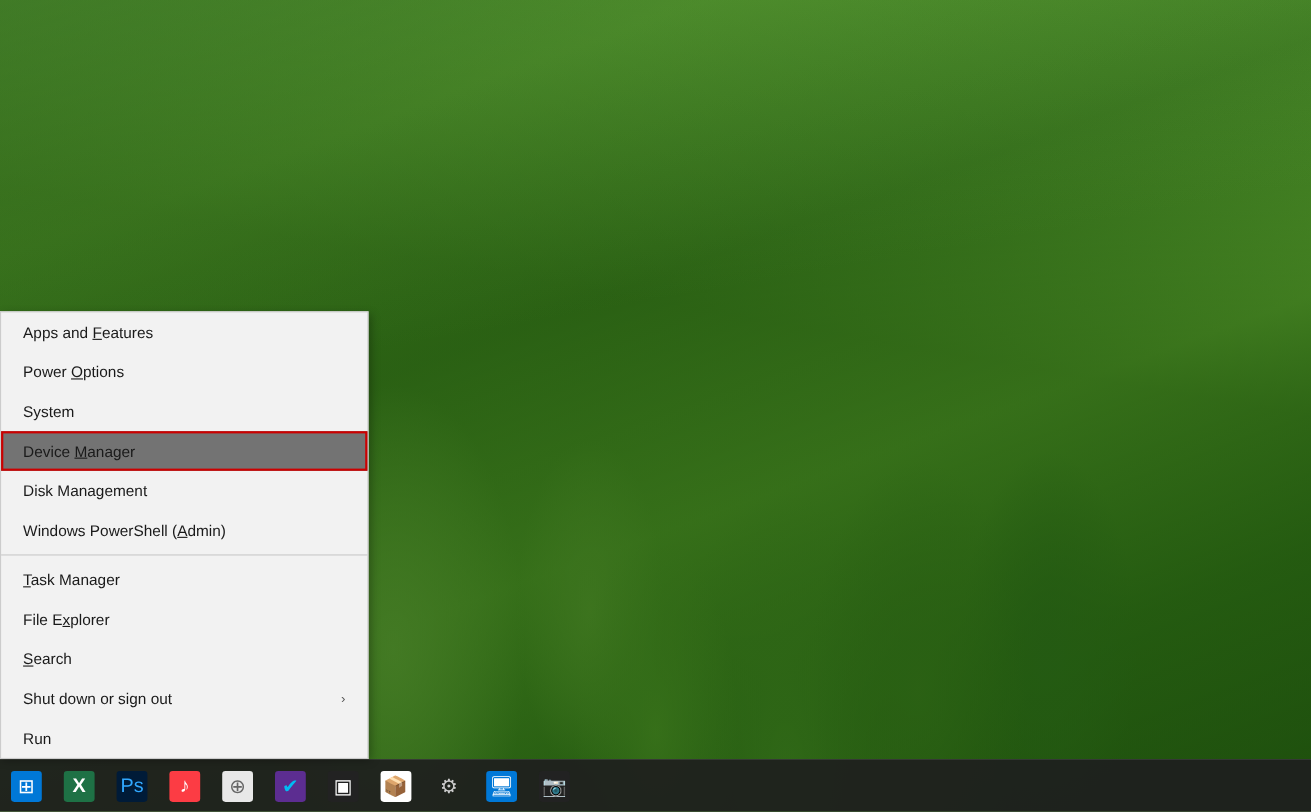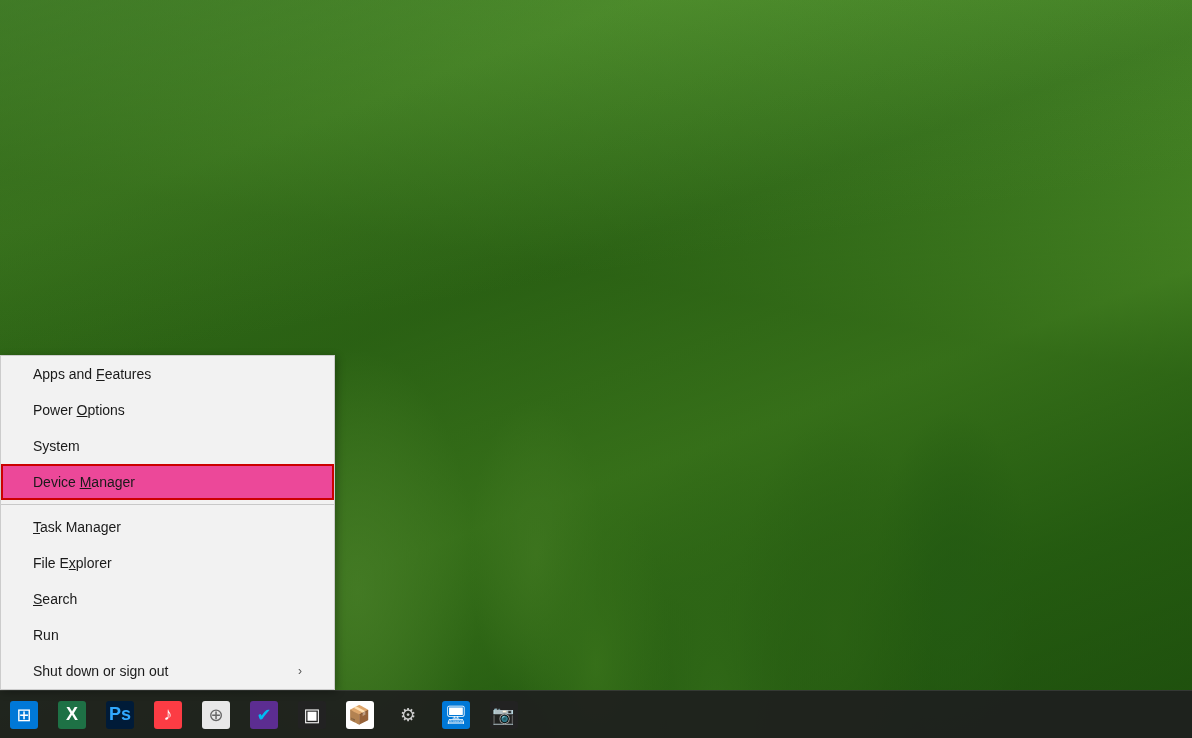--- a/index.html
+++ b/index.html
@@ -75,21 +75,21 @@
       border-radius: 3px;
       display: flex;
       align-items: center;
       justify-content: center;
       font-size: 18px;
     }
 
     
     .win-icon { background: #0078d7; color: white; font-size: 16px; }
     .excel-icon { background: #1e7145; color: white; font-weight: bold; font-size: 14px; }
-    .ps-icon { background: #001b38; color: #31a8ff; font-weight: bold; font-size: 13px; }
+    .ps-icon { background: #001b38; color: #31a8ff; font-weight: normal; font-size: 13px; }
     .itunes-icon { background: #fc3c44; color: white; font-size: 16px; }
     .browser-icon { background: #e8e8e8; color: #666; font-size: 16px; }
     .check-icon { background: #5c2d91; color: #00bcf2; font-size: 16px; }
     .image-icon { background: #222; color: white; font-size: 16px; }
     .installer-icon { background: #fff; color: #555; font-size: 16px; }
     .gear-icon-tb { background: transparent; color: #ccc; font-size: 20px; }
     .monitor-icon { background: #0078d7; color: white; font-size: 14px; }
     .camera-icon { background: #222; color: white; font-size: 16px; }
 
     
@@ -98,35 +98,35 @@
       left: 0;
       bottom: 48px;
       width: 335px;
       background: #f2f2f2;
       border: 1px solid #ccc;
       box-shadow: 2px 2px 8px rgba(0,0,0,0.3);
       z-index: 100;
     }
 
     .menu-item {
-      padding: 10px 32px;
+      padding: 10px 20px;
       font-size: 14px;
       color: #1a1a1a;
       cursor: pointer;
       position: relative;
       display: flex;
       align-items: center;
       justify-content: space-between;
       white-space: nowrap;
     }
 
     .menu-item.highlighted {
       outline: 2px solid #cc0000;
       outline-offset: -2px;
-      background: #ec4899;
+      background: #737373;
     }
 
     .menu-separator {
       height: 1px;
       background: #c8c8c8;
       margin: 4px 0;
     }
 
     .chevron-right {
       font-size: 12px;
@@ -149,37 +149,43 @@
     </div>
     <div class="menu-item">
       <span>Power <span class="acc">O</span>ptions</span>
     </div>
     <div class="menu-item">
       <span>System</span>
     </div>
     <div class="menu-item highlighted">
       <span>Device <span class="acc">M</span>anager</span>
     </div>
+    <div class="menu-item">
+      <span>Disk Management</span>
+    </div>
+    <div class="menu-item">
+      <span>Windows PowerShell (<span class="acc">A</span>dmin)</span>
+    </div>
     <div class="menu-separator"></div>
     <div class="menu-item">
       <span><span class="acc">T</span>ask Manager</span>
     </div>
     <div class="menu-item">
       <span>File E<span class="acc">x</span>plorer</span>
     </div>
     <div class="menu-item">
       <span><span class="acc">S</span>earch</span>
-    </div>
-    <div class="menu-item">
-      <span>Run</span>
     </div>
     <div class="menu-item">
       <span>Shut down or sign out</span>
       <span class="chevron-right">›</span>
     </div>
+    <div class="menu-item">
+      <span>Run</span>
+    </div>
   </div>
 
 <div id="taskbar">
     <div class="taskbar-icon">
       <div class="icon-img win-icon">⊞</div>
     </div>
     <div class="taskbar-icon">
       <div class="icon-img excel-icon">X</div>
     </div>
     <div class="taskbar-icon">

